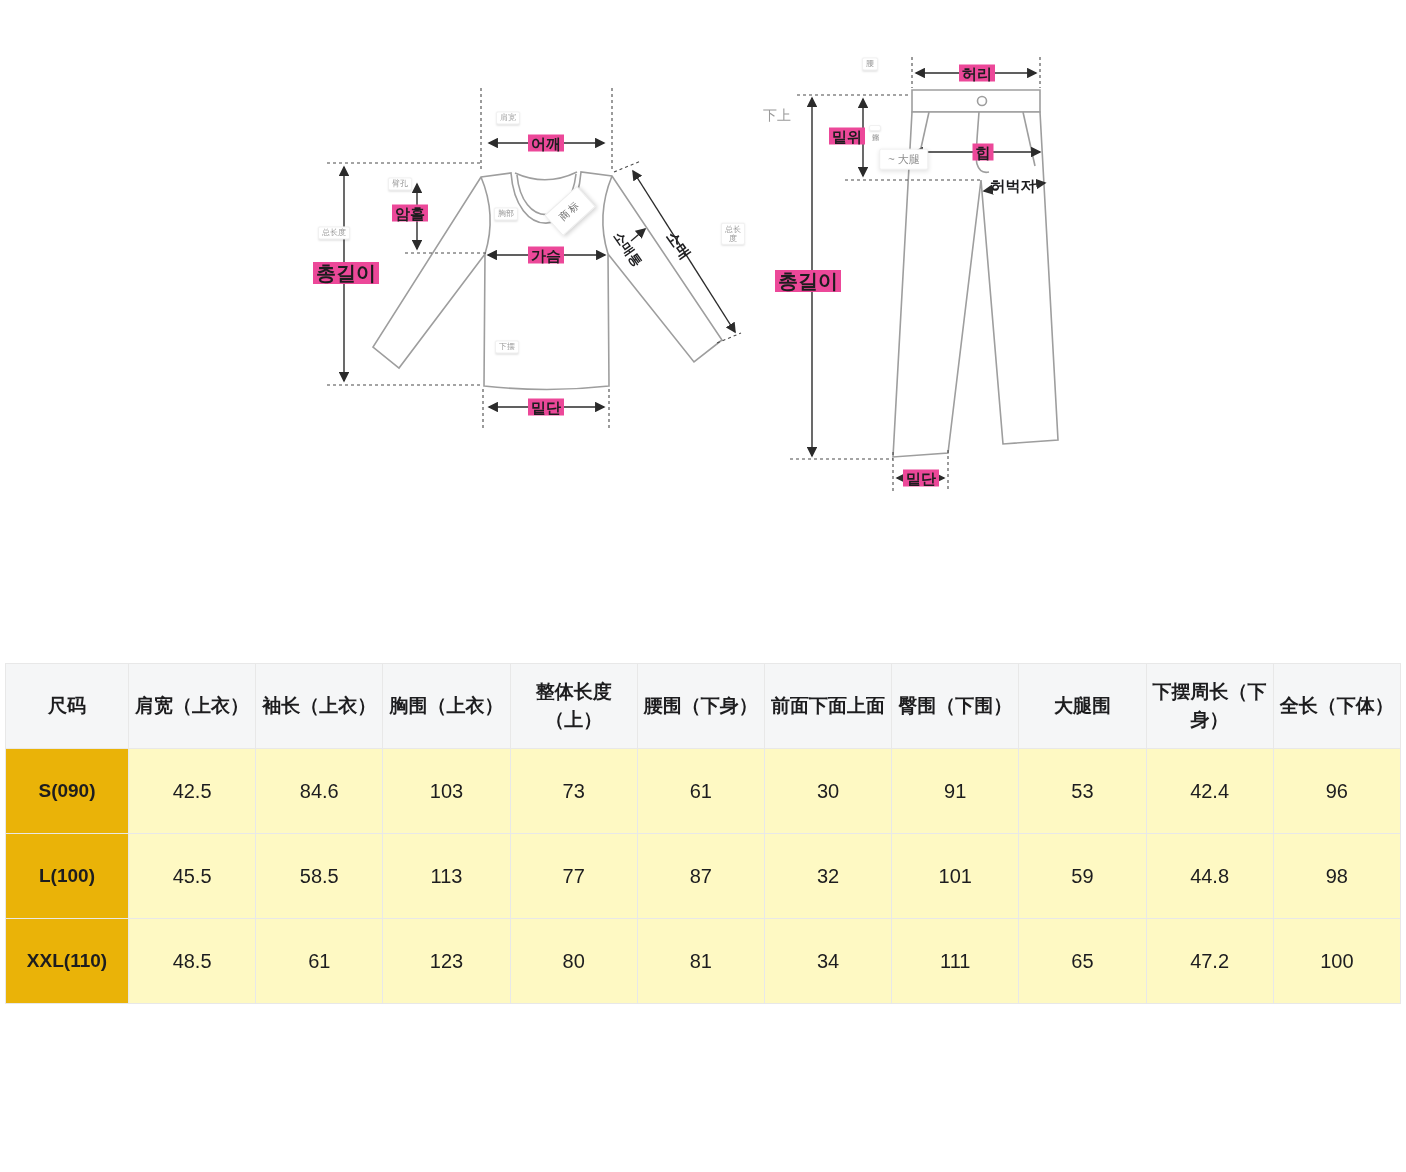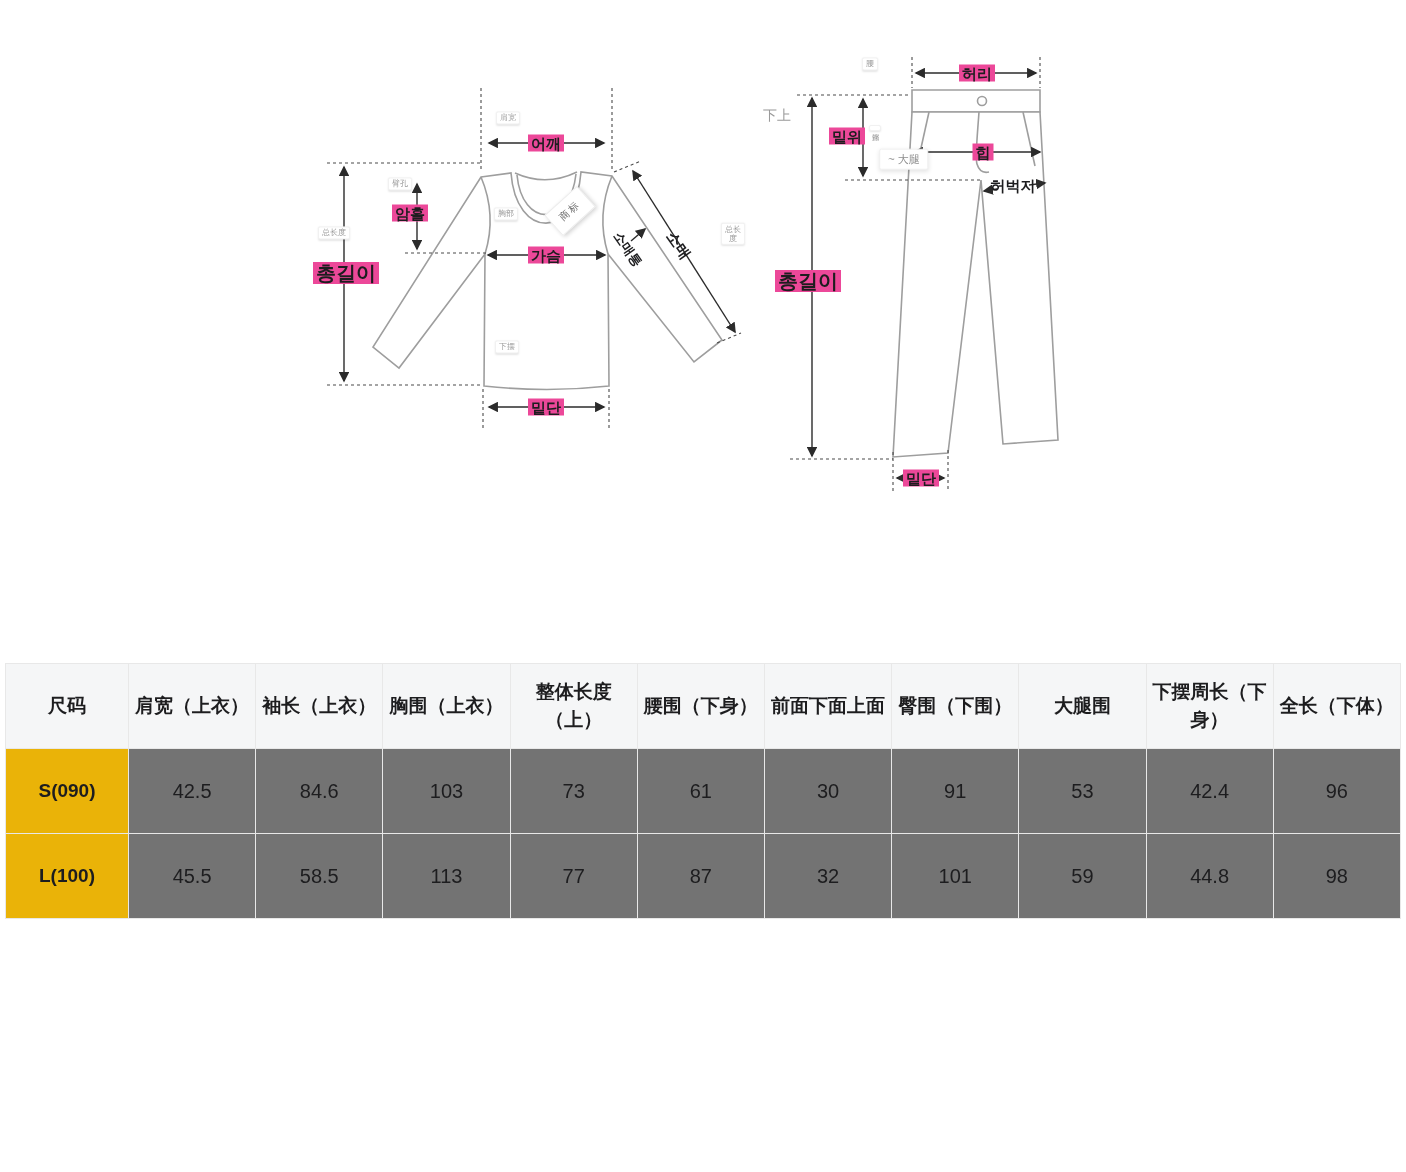--- a/index.html
+++ b/index.html
@@ -25,21 +25,21 @@
     border:1px solid #ececec; box-shadow:1px 2px 4px rgba(0,0,0,.18);
     transform:translate(-50%,-50%) rotate(-42deg); display:flex; align-items:center;
     justify-content:center; font-size:10px; color:#6a6a6a; letter-spacing:2px; }
   
   .table-wrap { padding:0 5px; }
   table { width:1396px; border-collapse:collapse; table-layout:fixed; }
   td,th { border:1px solid #e8e8e8; height:85px; text-align:center; vertical-align:middle;
     color:#1d1d1f; padding:2px 4px; }
   th { background:#f5f6f7; font-weight:700; font-size:19px; line-height:1.5; }
   td.size-col { background:#eab308; font-weight:700; font-size:19px; }
-  td.val { background:#737373; font-weight:400; font-size:20px;margin-top:32px; }
+  td.val { background:#fef9c3; font-weight:400; font-size:20px;margin-top:32px; }
 </style>
 </head>
 <body>
 
 <div class="diagram-wrap">
   <svg width="1406" height="663" viewBox="0 0 1406 663">
     <defs>
       <marker id="ah" viewBox="0 0 10 10" refX="8.5" refY="5" markerWidth="7.5" markerHeight="7.5" orient="auto-start-reverse">
         <path d="M0,0 L10,5 L0,10 z" fill="#2b2b2b"></path>
       </marker>
@@ -181,15 +181,28 @@
           <td class="val">58.5</td>
           <td class="val">113</td>
           <td class="val">77</td>
           <td class="val">87</td>
           <td class="val">32</td>
           <td class="val">101</td>
           <td class="val">59</td>
           <td class="val">44.8</td>
           <td class="val">98</td>
         </tr>
+        <tr>
+          <td class="size-col">XXL(110)</td>
+          <td class="val">48.5</td>
+          <td class="val">61</td>
+          <td class="val">123</td>
+          <td class="val">80</td>
+          <td class="val">81</td>
+          <td class="val">34</td>
+          <td class="val">111</td>
+          <td class="val">65</td>
+          <td class="val">47.2</td>
+          <td class="val">100</td>
+        </tr>
       </tbody>
   </table>
 </div>
 
 </body></html>

